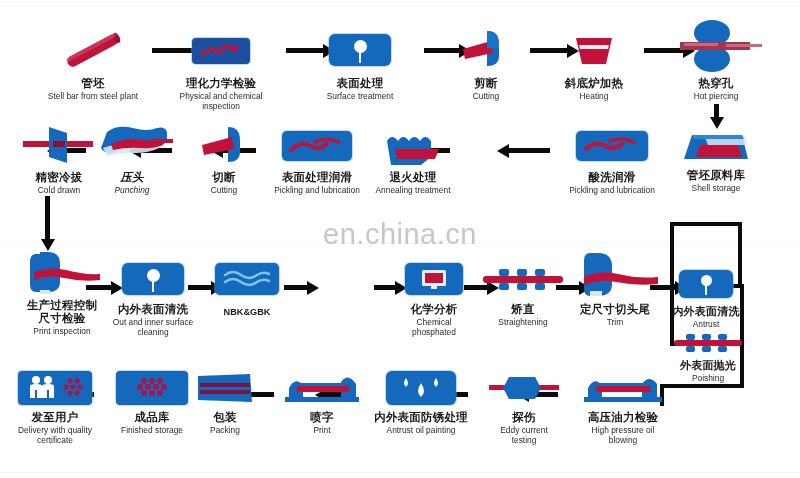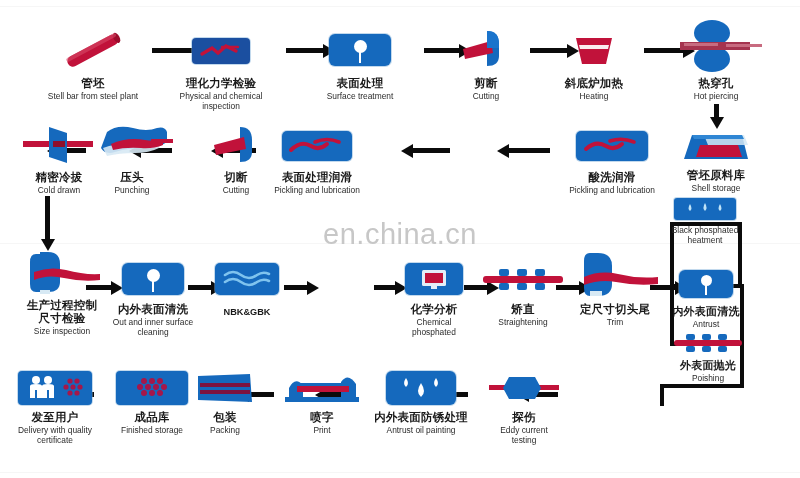--- a/index.html
+++ b/index.html
@@ -184,52 +184,62 @@
     </div>
     <div class="lbl-cn">酸洗润滑</div>
     <div class="lbl-en" style="max-width:86px">Pickling and lubrication</div>
   </div>
 
   <div class="arrow-h left" style="left:508px;top:148px;width:42px;"></div>
 
 
   <div class="arrow-h left" style="left:412px;top:148px;width:38px;"></div>
 
+  <div class="node" style="left:358px;top:124px;width:110px;">
+    <div class="icon-wrap" style="height:44px;">
+      <svg width="72" height="38" viewBox="0 0 72 38">
+        <path d="M10 14 q5 -8 11 0 q5 -8 11 0 q5 -8 11 0 q5 -8 11 0 v16 l-10 8 H14 Z" fill="#1569bd"></path>
+        <path d="M18 22 L62 22 L58 32 L20 32 Z" fill="#c1123a"></path>
+      </svg>
+    </div>
+    <div class="lbl-cn">退火处理</div>
+    <div class="lbl-en" style="max-width:104px">Annealing treatment</div>
+  </div>
 
   <div class="arrow-h left" style="left:318px;top:148px;width:34px;"></div>
 
   <div class="node" style="left:262px;top:124px;width:110px;">
     <div class="icon-wrap" style="height:44px;">
       <div class="blue-box" style="width:70px;height:30px;border-radius:5px;">
         <svg width="70" height="30" viewBox="0 0 70 30" style="position:absolute;left:0;top:0">
           <path d="M9 19 q10 -10 20 -4 q8 5 16 -2" stroke="#c1123a" stroke-width="4" fill="none" stroke-linecap="round"></path>
           <path d="M33 11 q12 -5 24 0" stroke="#c1123a" stroke-width="3.6" fill="none" stroke-linecap="round"></path>
         </svg>
       </div>
     </div>
     <div class="lbl-cn">表面处理润滑</div>
     <div class="lbl-en" style="max-width:86px">Pickling and lubrication</div>
   </div>
 
   <div class="arrow-h left" style="left:222px;top:148px;width:34px;"></div>
 
-  <div class="node" style="left:192px;top:122px;width:88px;">
+  <div class="node" style="left:180px;top:122px;width:88px;">
     <div class="icon-wrap" style="height:46px;">
       <svg width="56" height="44" viewBox="0 0 56 44">
         <path d="M32 4 q12 0 12 13 v12 q0 10 -12 10 z" fill="#1569bd"></path>
         <path d="M6 22 L36 14 L38 26 L8 32 Z" fill="#c1123a"></path>
       </svg>
     </div>
     <div class="lbl-cn">切断</div>
     <div class="lbl-en">Cutting</div>
   </div>
 
   <div class="arrow-h left" style="left:140px;top:148px;width:32px;"></div>
 
-  <div class="node" style="left:84px;top:120px;width:96px;">
+  <div class="node" style="left:84px;top:120px;width:96px;font-style:italic;">
     <div class="icon-wrap" style="height:48px;">
       <svg width="86" height="44" viewBox="0 0 86 44">
         <path d="M18 10 q10 -8 26 -4 q14 4 24 0 q8 -2 10 4 v10 q-8 6 -22 6 q-18 0 -30 4 q-10 3 -14 -4 Z" fill="#1569bd"></path>
         <path d="M14 26 q16 -6 34 -4 q14 2 22 -2 v6 q-10 5 -24 5 q-16 0 -28 3 Z" fill="#d7e9f4" opacity=".9"></path>
         <path d="M22 22 q16 -7 34 -4 q10 2 18 -1 v6 q-10 4 -22 3 q-16 -1 -28 2 Z" fill="#c1123a"></path>
         <rect x="62" y="17" width="22" height="4" fill="#c1123a"></rect>
       </svg>
     </div>
     <div class="lbl-cn">压头</div>
     <div class="lbl-en">Punching</div>
@@ -254,21 +264,21 @@
   <div class="node" style="left:4px;top:250px;width:116px;">
     <div class="icon-wrap" style="height:46px;">
       <svg width="96" height="46" viewBox="0 0 96 46">
         <path d="M34 2 q12 0 12 12 v18 q0 10 -12 10 h-8 V2 Z" fill="#1569bd"></path>
         <path d="M22 4 h14 v38 h-14 q-6 0 -6 -8 v-22 q0 -8 6 -8 Z" fill="#1569bd"></path>
         <path d="M20 22 q16 -6 32 -2 q18 5 34 4 l0 6 q-18 2 -36 -2 q-16 -4 -30 2 Z" fill="#c1123a"></path>
         <rect x="26" y="40" width="10" height="4" fill="#d7e9f4"></rect>
       </svg>
     </div>
     <div class="lbl-cn wrap" style="width:116px">生产过程控制<br>尺寸检验</div>
-    <div class="lbl-en">Size inspection</div>
+    <div class="lbl-en">Print inspection</div>
   </div>
 
   <div class="arrow-h right" style="left:86px;top:285px;width:26px;"></div>
 
   <div class="node" style="left:98px;top:258px;width:110px;">
     <div class="icon-wrap" style="height:42px;">
       <div class="blue-box" style="width:62px;height:32px;">
         <div class="dot-w" style="width:13px;height:13px;left:24.5px;top:6px;"></div>
         <div class="stem-w" style="width:2.4px;height:12px;left:29.8px;top:17px;"></div>
       </div>
@@ -348,32 +358,20 @@
 
   <div class="line-v" style="left:670px;top:222px;height:124px;"></div>
   <div class="line-v" style="left:738px;top:222px;height:66px;"></div>
   <div class="line-h" style="left:670px;top:222px;width:72px;"></div>
   <div class="line-h" style="left:670px;top:342px;width:74px;"></div>
   <div class="line-v" style="left:740px;top:284px;height:100px;"></div>
   <div class="line-h" style="left:670px;top:284px;width:74px;"></div>
   <div class="line-h" style="left:660px;top:384px;width:84px;"></div>
   <div class="line-v" style="left:660px;top:384px;height:22px;"></div>
 
-  <div class="node" style="left:655px;top:196px;width:100px;">
-    <div class="icon-wrap" style="height:26px;">
-      <div class="blue-box" style="width:62px;height:22px;border-radius:3px;">
-        <svg width="62" height="22" viewBox="0 0 62 22" style="position:absolute;left:0;top:0">
-          <path d="M16 6 q3 5 0 7 q-3 -2 0 -7" fill="#bfe3f7"></path>
-          <path d="M31 5 q3 5 0 8 q-3 -3 0 -8" fill="#bfe3f7"></path>
-          <path d="M46 6 q3 5 0 7 q-3 -2 0 -7" fill="#bfe3f7"></path>
-        </svg>
-      </div>
-    </div>
-    <div class="lbl-en" style="max-width:72px;margin-top:3px;line-height:1.2">Black phosphated heatment</div>
-  </div>
 
   <div class="node" style="left:660px;top:266px;width:92px;">
     <div class="icon-wrap" style="height:36px;">
       <div class="blue-box" style="width:54px;height:28px;">
         <div class="dot-w" style="width:11px;height:11px;left:21.5px;top:5px;"></div>
         <div class="stem-w" style="width:2.2px;height:10px;left:25.9px;top:15px;"></div>
       </div>
     </div>
     <div class="lbl-cn" style="font-size:11px">内外表面清洗</div>
     <div class="lbl-en">Antrust</div>
@@ -390,20 +388,33 @@
             <rect x="30" y="15" width="9" height="6" rx="2"></rect>
           <rect x="46" y="3" width="9" height="6" rx="2"></rect>
             <rect x="46" y="15" width="9" height="6" rx="2"></rect>
         </g>
       </svg>
     </div>
     <div class="lbl-cn" style="font-size:11px">外表面抛光</div>
     <div class="lbl-en">Poishing</div>
   </div>
 
+  <div class="node" style="left:568px;top:368px;width:110px;">
+    <div class="icon-wrap" style="height:40px;">
+      <svg width="86" height="32" viewBox="0 0 86 32">
+        <path d="M8 16 q6 -12 14 -3 v13 H8 Z" fill="#1569bd"></path>
+        <path d="M62 12 q7 -10 15 0 v14 H62 Z" fill="#1569bd"></path>
+        <rect x="4" y="25" width="78" height="5" fill="#1569bd"></rect>
+        <rect x="16" y="13" width="54" height="7" fill="#c1123a"></rect>
+        <rect x="16" y="11" width="54" height="3" fill="#1569bd"></rect>
+      </svg>
+    </div>
+    <div class="lbl-cn">高压油力检验</div>
+    <div class="lbl-en" style="max-width:86px">High pressure oil blowing</div>
+  </div>
 
   <div class="arrow-h left" style="left:528px;top:392px;width:30px;"></div>
 
   <div class="node" style="left:478px;top:368px;width:92px;">
     <div class="icon-wrap" style="height:40px;">
       <svg width="74" height="32" viewBox="0 0 74 32">
         <rect x="2" y="13" width="70" height="5" fill="#c1123a"></rect>
         <path d="M22 5 L48 5 L54 16 L48 27 L22 27 L16 16 Z" fill="#1569bd"></path>
       </svg>
     </div>

